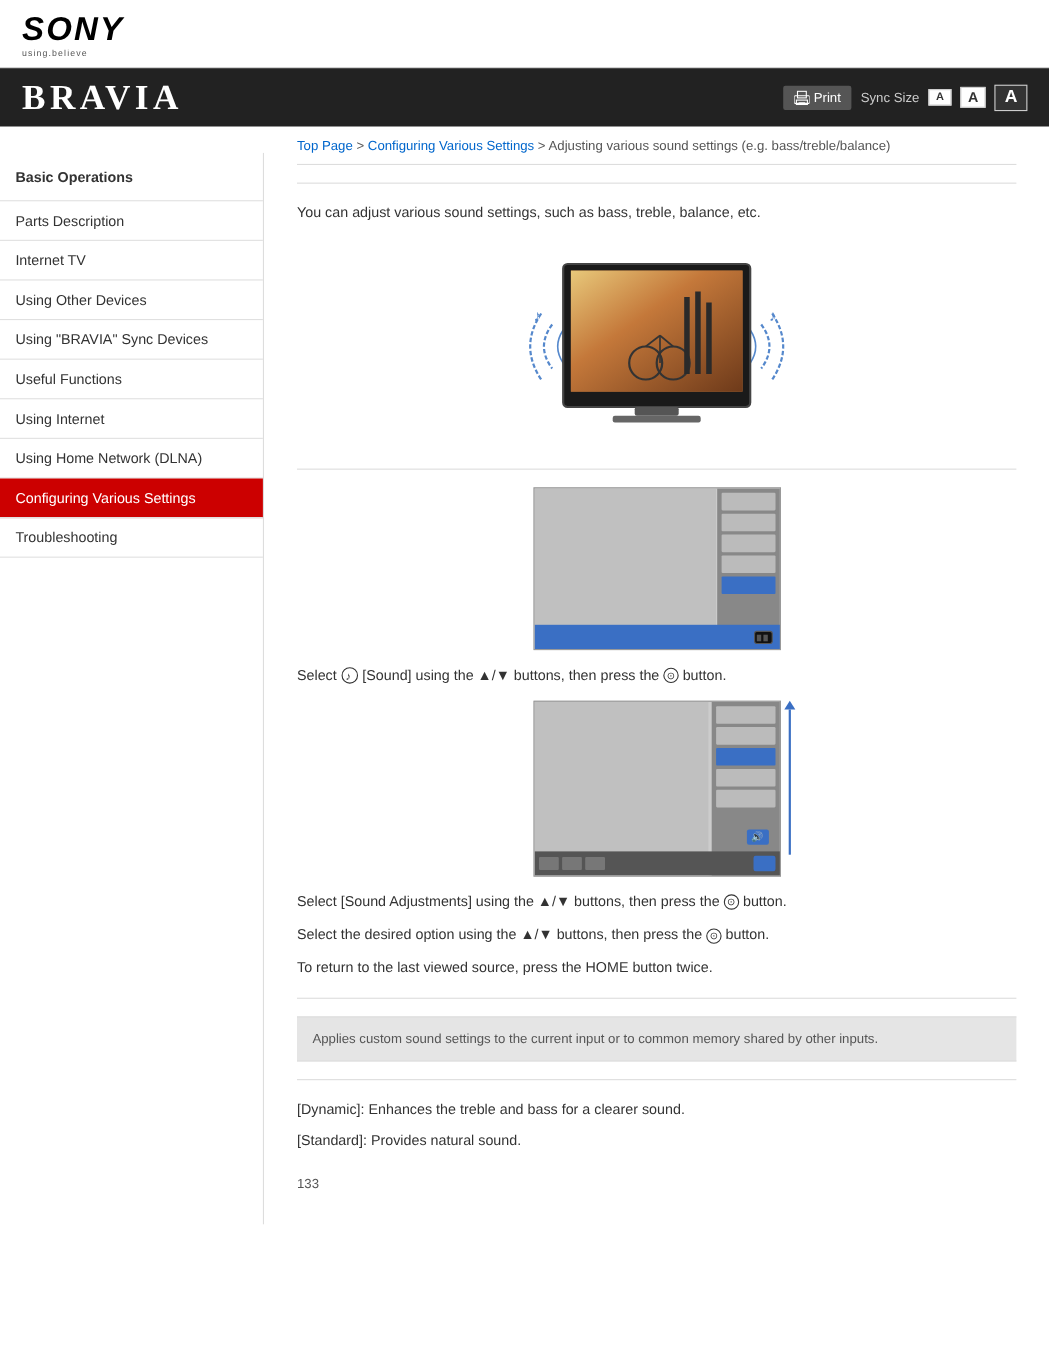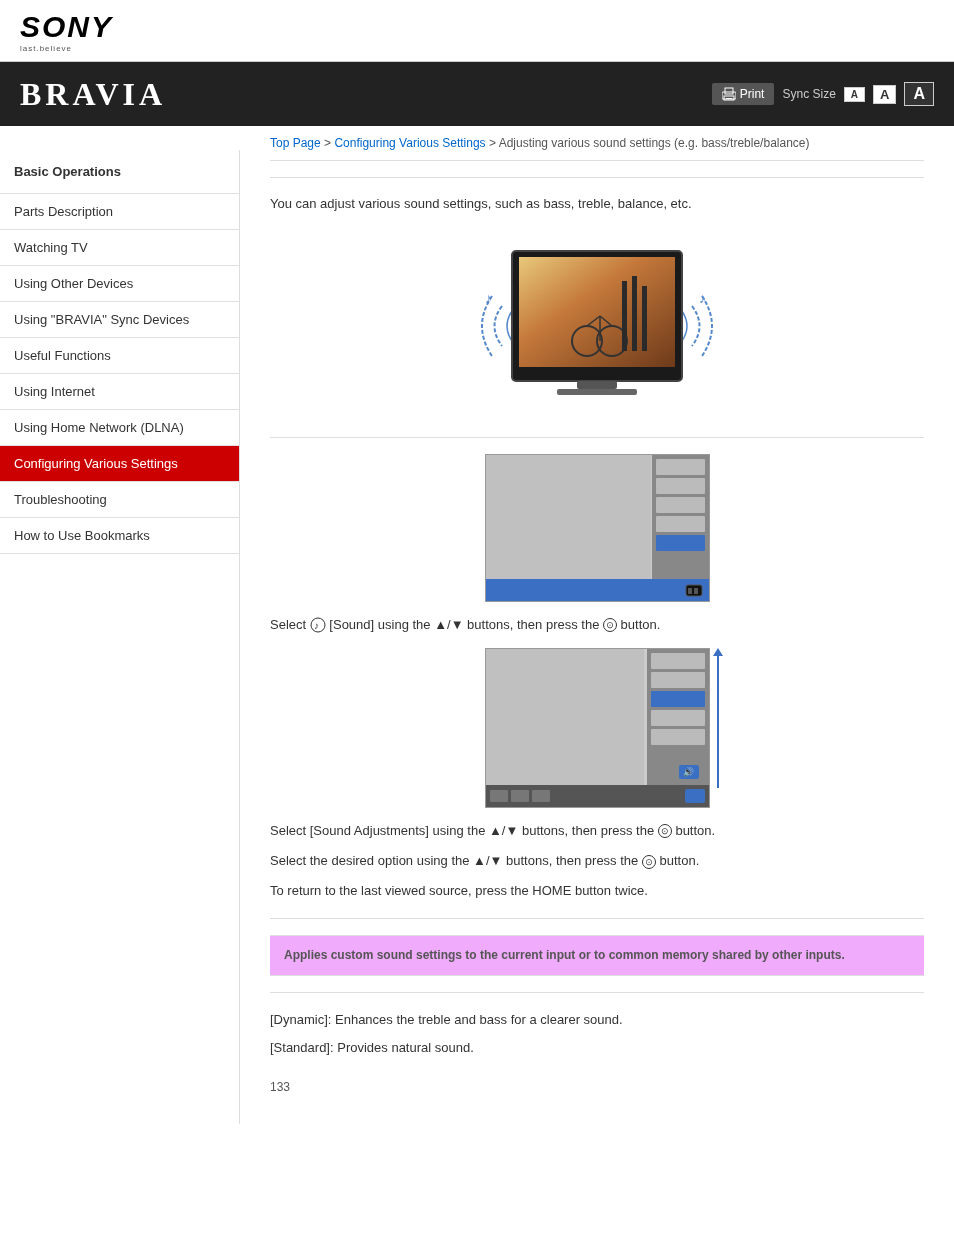--- a/index.html
+++ b/index.html
@@ -5,21 +5,21 @@
     * { margin: 0; padding: 0; box-sizing: border-box; }
     body { font-family: Arial, sans-serif; font-size: 13px; color: #333; background: #fff; width: 954px; min-height: 1235px; }
 
     
     .header { padding: 10px 20px 8px 20px; border-bottom: 1px solid #ccc; }
     .sony-logo { display: flex; flex-direction: column; align-items: flex-start; }
     .sony-text { font-size: 30px; font-weight: 900; letter-spacing: 2px; color: #000; font-style: italic; }
     .make-believe { font-size: 8px; color: #555; letter-spacing: 1px; }
 
     
-    .bravia-banner { background: #222; height: 64px; display: flex; align-items: center; justify-content: space-between; padding: 0 20px; }
+    .bravia-banner { background: #222; height: 53px; display: flex; align-items: center; justify-content: space-between; padding: 0 20px; }
     .bravia-title { color: #fff; font-size: 32px; font-weight: bold; letter-spacing: 4px; text-transform: uppercase; font-family: serif; }
     .banner-controls { display: flex; align-items: center; gap: 8px; }
     .print-btn { background: #555; color: #fff; border: none; padding: 4px 10px; font-size: 12px; cursor: pointer; display: flex; align-items: center; gap: 4px; border-radius: 2px; }
     .font-size-label { color: #ccc; font-size: 12px; }
     .font-btn { border: 1px solid #ccc; background: #fff; color: #333; cursor: pointer; font-weight: bold; padding: 1px 6px; }
     .font-btn-large { font-size: 16px; font-weight: bold; background: #333; color: #fff; padding: 2px 8px; }
 
     
     .layout { display: flex; }
 
@@ -39,32 +39,32 @@
     .divider { border: none; border-top: 1px solid #ddd; margin: 16px 0; }
 
     
     .section { margin-bottom: 10px; }
     .section-text { font-size: 13px; line-height: 1.6; margin-bottom: 4px; }
 
     
     .tv-image-container { display: flex; justify-content: center; margin: 16px 0; }
 
     .step-text { font-size: 13px; line-height: 1.7; margin: 8px 0; }
-    .note-text { font-size: 12px; line-height: 1.6; color: #555; background: #f0abfc; padding: 10px 14px; border-top: 1px solid #ddd; border-bottom: 1px solid #ddd; margin: 10px 0; font-weight: bold; }
+    .note-text { font-size: 12px; line-height: 1.6; color: #555; background: #e5e5e5; padding: 10px 14px; border-top: 1px solid #ddd; border-bottom: 1px solid #ddd; margin: 10px 0; }
     .tip-text { font-size: 13px; line-height: 1.7; margin: 6px 0; }
 
     .page-number { margin-top: 20px; font-size: 12px; color: #555; }
   </style>
 </head>
 <body>
 
 <div class="header">
   <div class="sony-logo">
     <span class="sony-text">SONY</span>
-    <span class="make-believe">last.believe</span>
+    <span class="make-believe">using.believe</span>
   </div>
 </div>
 
 <div class="bravia-banner">
   <span class="bravia-title">BRAVIA</span>
   <div class="banner-controls">
     <button class="print-btn">
       <svg width="14" height="14" viewBox="0 0 14 14">
           <rect x="2" y="9" width="10" height="4" fill="none" stroke="#fff" stroke-width="1"></rect>
           <rect x="3" y="1" width="8" height="6" fill="none" stroke="#fff" stroke-width="1"></rect>
@@ -83,21 +83,21 @@
 <div class="layout">
 
   <div class="sidebar">
     <div class="sidebar-item" style="font-weight:bold; padding-top:14px; padding-bottom:14px;">
       <span>Basic Operations</span>
     </div>
     <div class="sidebar-item">
       <span>Parts Description</span>
     </div>
     <div class="sidebar-item">
-      <span>Watching TV</span>
+      <span>Internet TV</span>
     </div>
     <div class="sidebar-item">
       <span>Using Other Devices</span>
     </div>
     <div class="sidebar-item">
       <span>Using "BRAVIA" Sync Devices</span>
     </div>
     <div class="sidebar-item">
       <span>Useful Functions</span>
     </div>
@@ -105,23 +105,20 @@
       <span>Using Internet</span>
     </div>
     <div class="sidebar-item">
       <span>Using Home Network (DLNA)</span>
     </div>
     <div class="sidebar-item active">
       <span>Configuring Various Settings</span>
     </div>
     <div class="sidebar-item">
       <span>Troubleshooting</span>
-    </div>
-    <div class="sidebar-item">
-      <span>How to Use Bookmarks</span>
     </div>
   </div>
 
   <div class="main">
 
     <div class="breadcrumb">
       <a href="#">Top Page</a>
       <span> &gt; </span>
       <a href="#">Configuring Various Settings</a>
       <span> &gt; </span>

